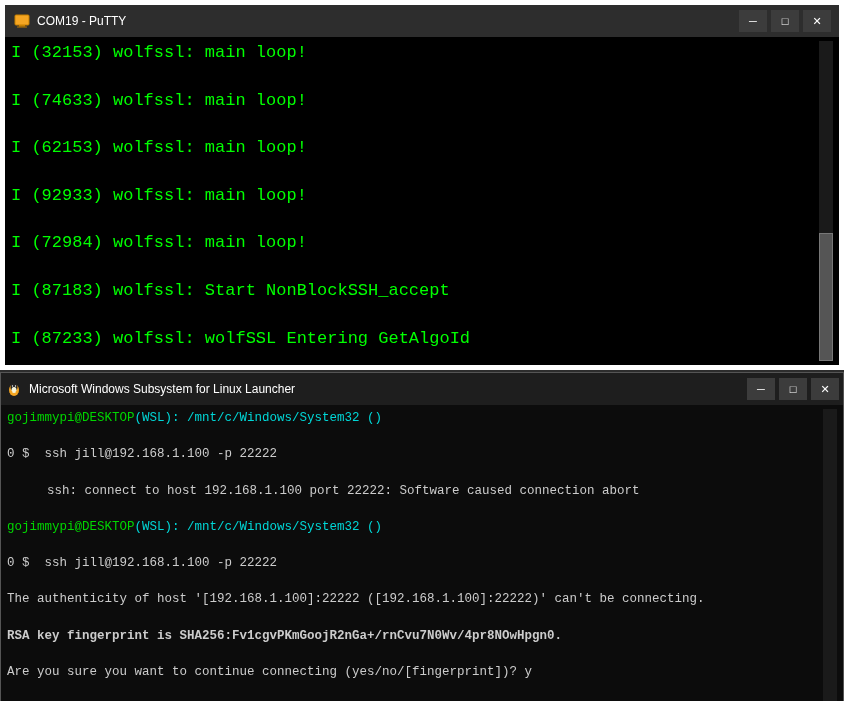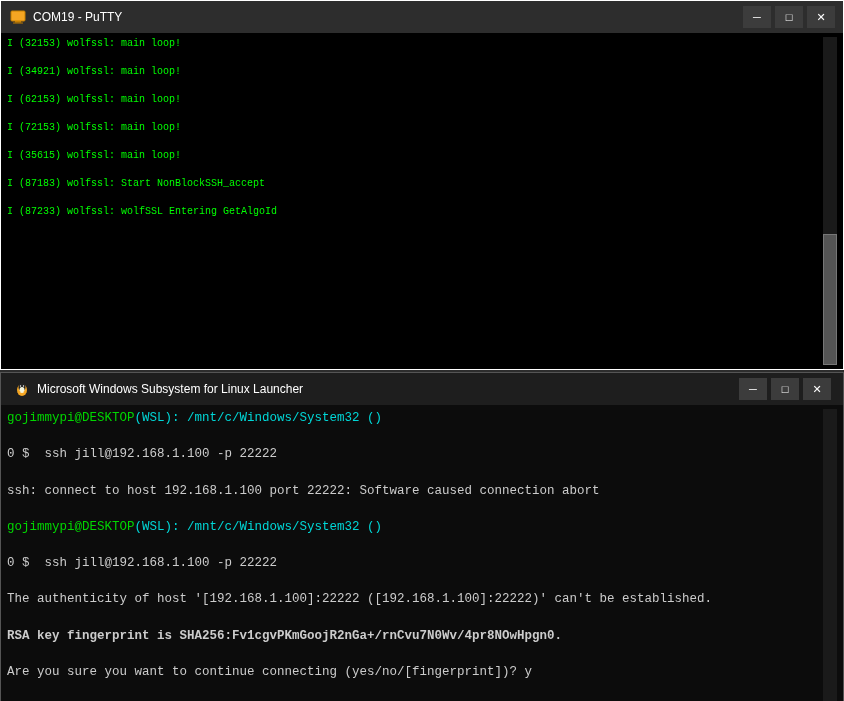--- a/index.html
+++ b/index.html
@@ -13,21 +13,21 @@
       display: flex;
       flex-direction: column;
     }
 
     
     .putty-window {
       flex: 0 0 auto;
       display: flex;
       flex-direction: column;
       height: 370px;
-      border: 1px solid #ffffff;
+      border: 5px solid #ffffff;
     }
 
     .window-titlebar {
       display: flex;
       align-items: center;
       padding: 4px 8px;
       height: 32px;
       background: #2d2d2d;
       color: #fff;
       font-family: Segoe UI, sans-serif;
@@ -76,21 +76,21 @@
       overflow: hidden;
       position: relative;
       display: flex;
     }
 
     .terminal-content {
       flex: 1;
       overflow: hidden;
       white-space: pre;
       line-height: 1.4;
-      font-size: 10px;
+      font-size: 17px;
     }
 
     .scrollbar-v {
       width: 14px;
       background: #1a1a1a;
       flex-shrink: 0;
       position: relative;
     }
 
     .scrollbar-thumb {
@@ -106,21 +106,21 @@
       flex: 1;
       display: flex;
       flex-direction: column;
       border: 1px solid #555;
       margin-top: 2px;
     }
 
     .wsl-titlebar {
       display: flex;
       align-items: center;
-      padding: 4px 12px;
+      padding: 4px 4px;
       height: 32px;
       background: #1e1e1e;
       color: #fff;
       font-family: Segoe UI, sans-serif;
       font-size: 12px;
       user-select: none;
       flex-shrink: 0;
     }
 
     .wsl-terminal-body {
@@ -161,24 +161,24 @@
     </div>
     <span class="titlebar-title">COM19 - PuTTY</span>
     <div class="titlebar-controls">
       <button class="titlebar-btn">─</button>
       <button class="titlebar-btn">□</button>
       <button class="titlebar-btn close">✕</button>
     </div>
   </div>
   <div class="terminal-body">
     <div class="terminal-content" id="putty-output"><span class="line green">I (32153) wolfssl: main loop!</span>
-<span class="line green">I (34921) wolfssl: main loop!</span>
+<span class="line green">I (74633) wolfssl: main loop!</span>
 <span class="line green">I (62153) wolfssl: main loop!</span>
-<span class="line green">I (72153) wolfssl: main loop!</span>
-<span class="line green">I (35615) wolfssl: main loop!</span>
+<span class="line green">I (92933) wolfssl: main loop!</span>
+<span class="line green">I (72984) wolfssl: main loop!</span>
 <span class="line green">I (87183) wolfssl: Start NonBlockSSH_accept</span>
 <span class="line green">I (87233) wolfssl: wolfSSL Entering GetAlgoId</span>
 
 
 
 
 
 
 
 
@@ -209,25 +209,25 @@
     <div class="titlebar-controls">
       <button class="titlebar-btn">─</button>
       <button class="titlebar-btn">□</button>
       <button class="titlebar-btn close">✕</button>
     </div>
   </div>
   <div class="wsl-terminal-body">
     <div class="wsl-terminal-content" id="wsl-output"><span style="color: rgb(0, 215, 0);">gojimmypi@DESKTOP</span><span style="color: rgb(0, 215, 215);">(WSL): /mnt/c/Windows/System32 ()</span>
 
 <span class="line" style="color: rgb(204, 204, 204);">0 $  ssh jill@192.168.1.100 -p 22222</span>
-<span class="line" style="color: rgb(204, 204, 204);">ssh: connect to host 192.168.1.100 port 22222: Software caused connection abort</span>
+<span class="line" style="color: rgb(204, 204, 204); margin-left: 40px;">ssh: connect to host 192.168.1.100 port 22222: Software caused connection abort</span>
 <span style="color: rgb(0, 215, 0);">gojimmypi@DESKTOP</span><span style="color: rgb(0, 215, 215);">(WSL): /mnt/c/Windows/System32 ()</span>
 
 <span class="line" style="color: rgb(204, 204, 204);">0 $  ssh jill@192.168.1.100 -p 22222</span>
-<span class="line" style="color: rgb(204, 204, 204);">The authenticity of host '[192.168.1.100]:22222 ([192.168.1.100]:22222)' can't be established.</span>
+<span class="line" style="color: rgb(204, 204, 204);">The authenticity of host '[192.168.1.100]:22222 ([192.168.1.100]:22222)' can't be connecting.</span>
 <span class="line" style="color: rgb(204, 204, 204); font-weight: bold;">RSA key fingerprint is SHA256:Fv1cgvPKmGoojR2nGa+/rnCvu7N0Wv/4pr8NOwHpgn0.</span>
 <span class="line" style="color: rgb(204, 204, 204);">Are you sure you want to continue connecting (yes/no/[fingerprint])? y</span>
 <span class="line" style="color: rgb(204, 204, 204);">Please type 'yes', 'no' or the fingerprint: yes</span>
 
 
 
 
 
 
 

